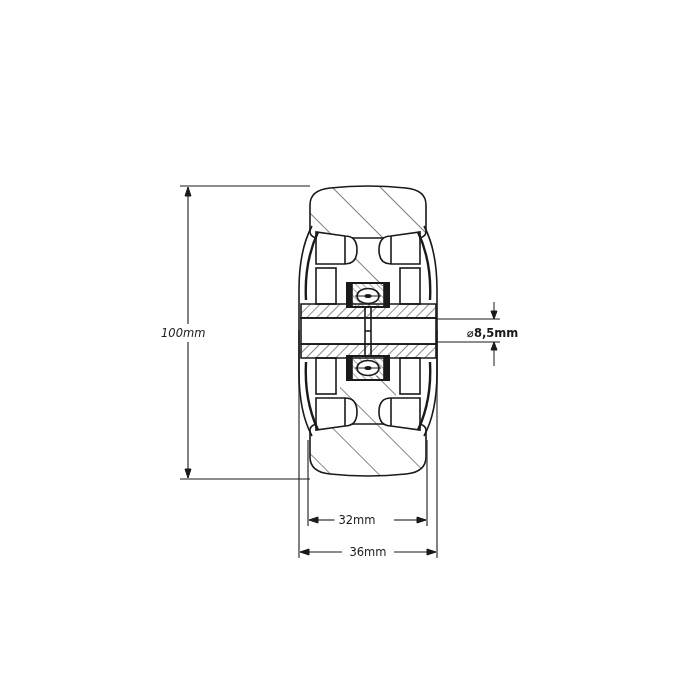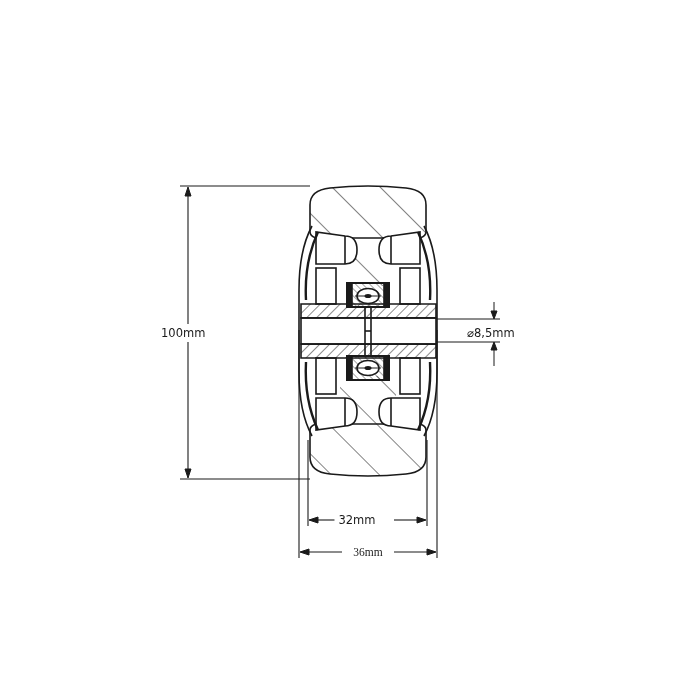--- a/index.html
+++ b/index.html
@@ -1,22 +1,22 @@
 <!DOCTYPE html>
 <html><head>
   <meta charset="utf-8">
   <style>
     html, body { margin: 0; padding: 0; background: #ffffff; }
     body { width: 700px; height: 700px; position: relative; overflow: hidden; font-family: "DejaVu Sans", sans-serif; }
     #drawing { position: absolute; left: 0; top: 0; width: 700px; height: 700px; }
     .lbl { position: absolute; font-family: "DejaVu Sans", sans-serif; font-size: 11.5px; color: #1a1a1a; background: #ffffff; white-space: nowrap; line-height: 14px; }
-    #lbl-height { left: 161px; top: 324px; padding: 2px 0; }
-    #lbl-bore { left: 467px; top: 326px; }
+    #lbl-height { left: 161px; top: 324px; padding: 2px 0; font-style: italic; }
+    #lbl-bore { left: 467px; top: 326px; font-weight: bold; }
     #lbl-inner { left: 348px; top: 513px; transform: translateX(-50%); padding: 0 4px; margin-left: 9px; }
-    #lbl-outer { left: 368px; top: 545px; transform: translateX(-50%); padding: 0 4px; font-family: Liberation Serif, serif; }
+    #lbl-outer { left: 368px; top: 545px; transform: translateX(-50%); padding: 0 4px; }
   </style>
 </head>
 <body>
 
 <svg id="drawing" viewBox="0 0 700 700" xmlns="http://www.w3.org/2000/svg">
   <defs>
     <pattern id="hatchTread" patternUnits="userSpaceOnUse" width="34" height="34" patternTransform="rotate(-45)">
       <line x1="0" y1="0" x2="0" y2="34" stroke="#1a1a1a" stroke-width="1.1"></line>
     </pattern>
     <pattern id="hatchHub" patternUnits="userSpaceOnUse" width="7" height="7" patternTransform="rotate(45)">

